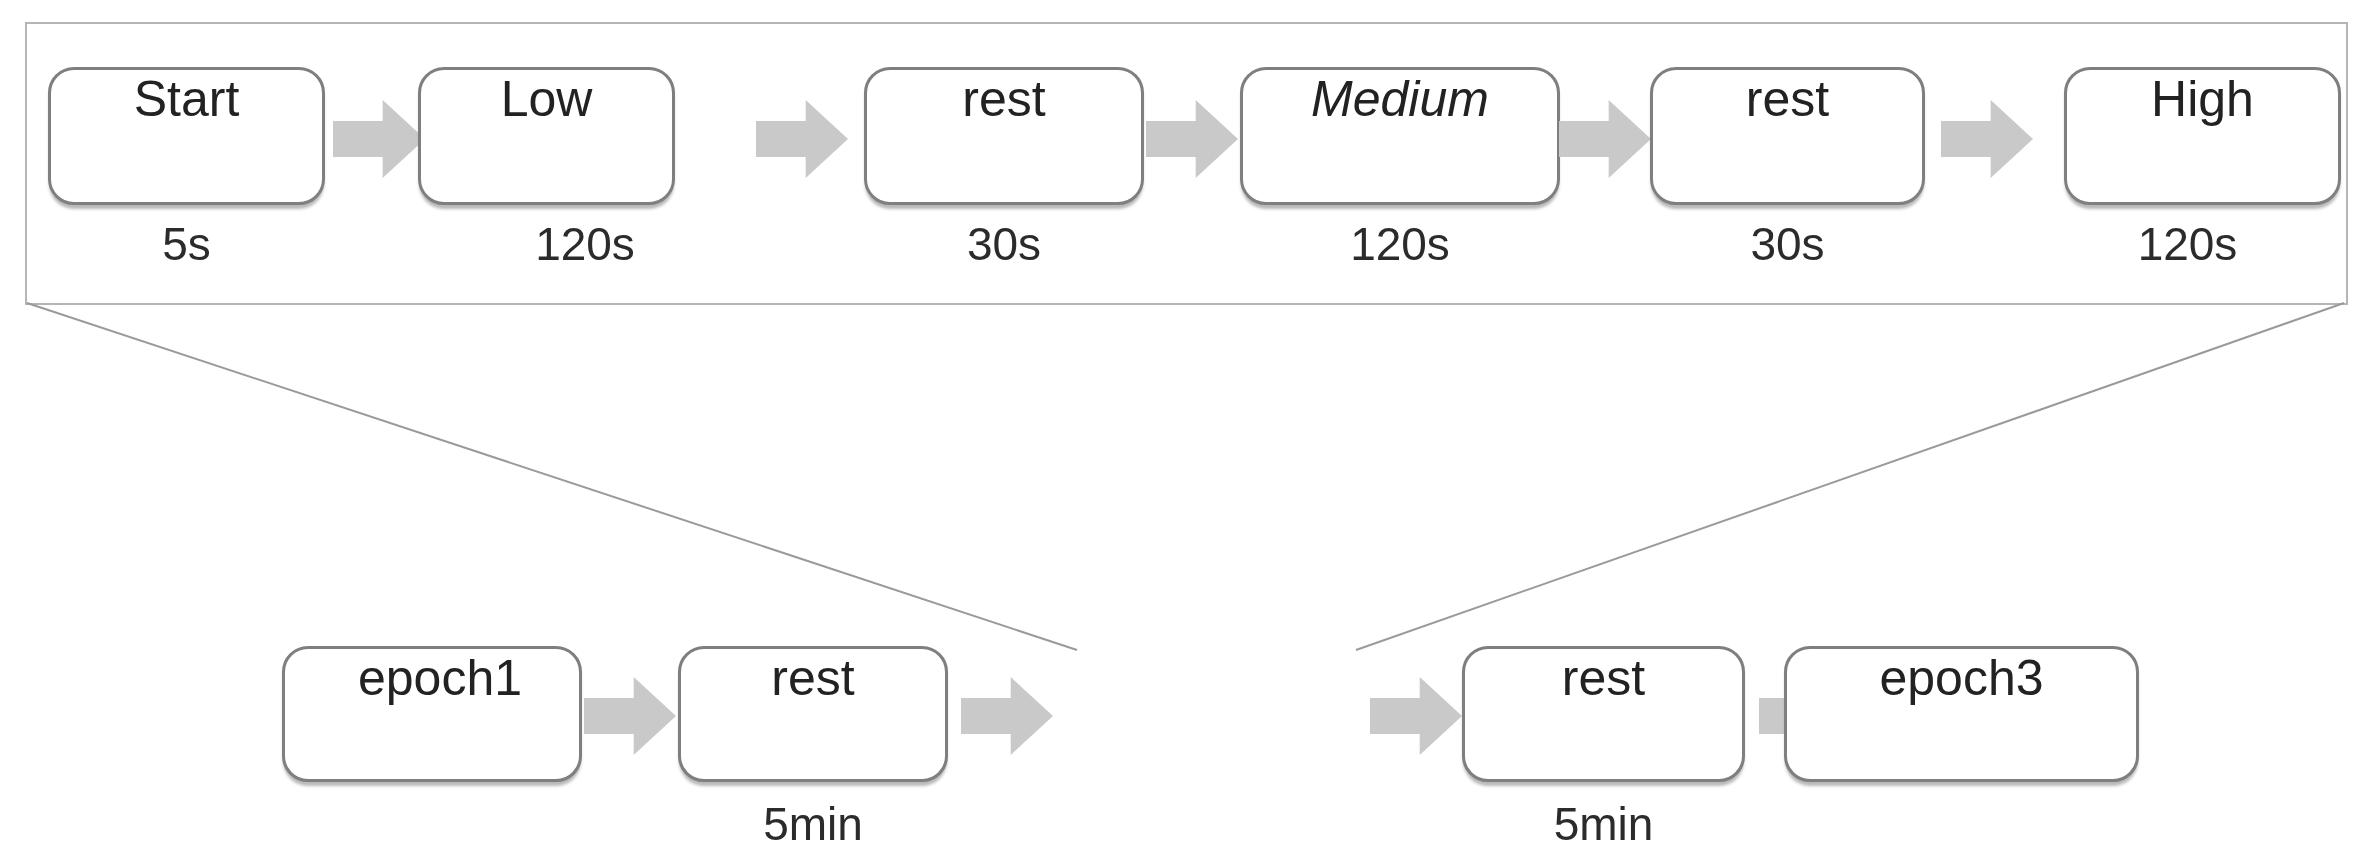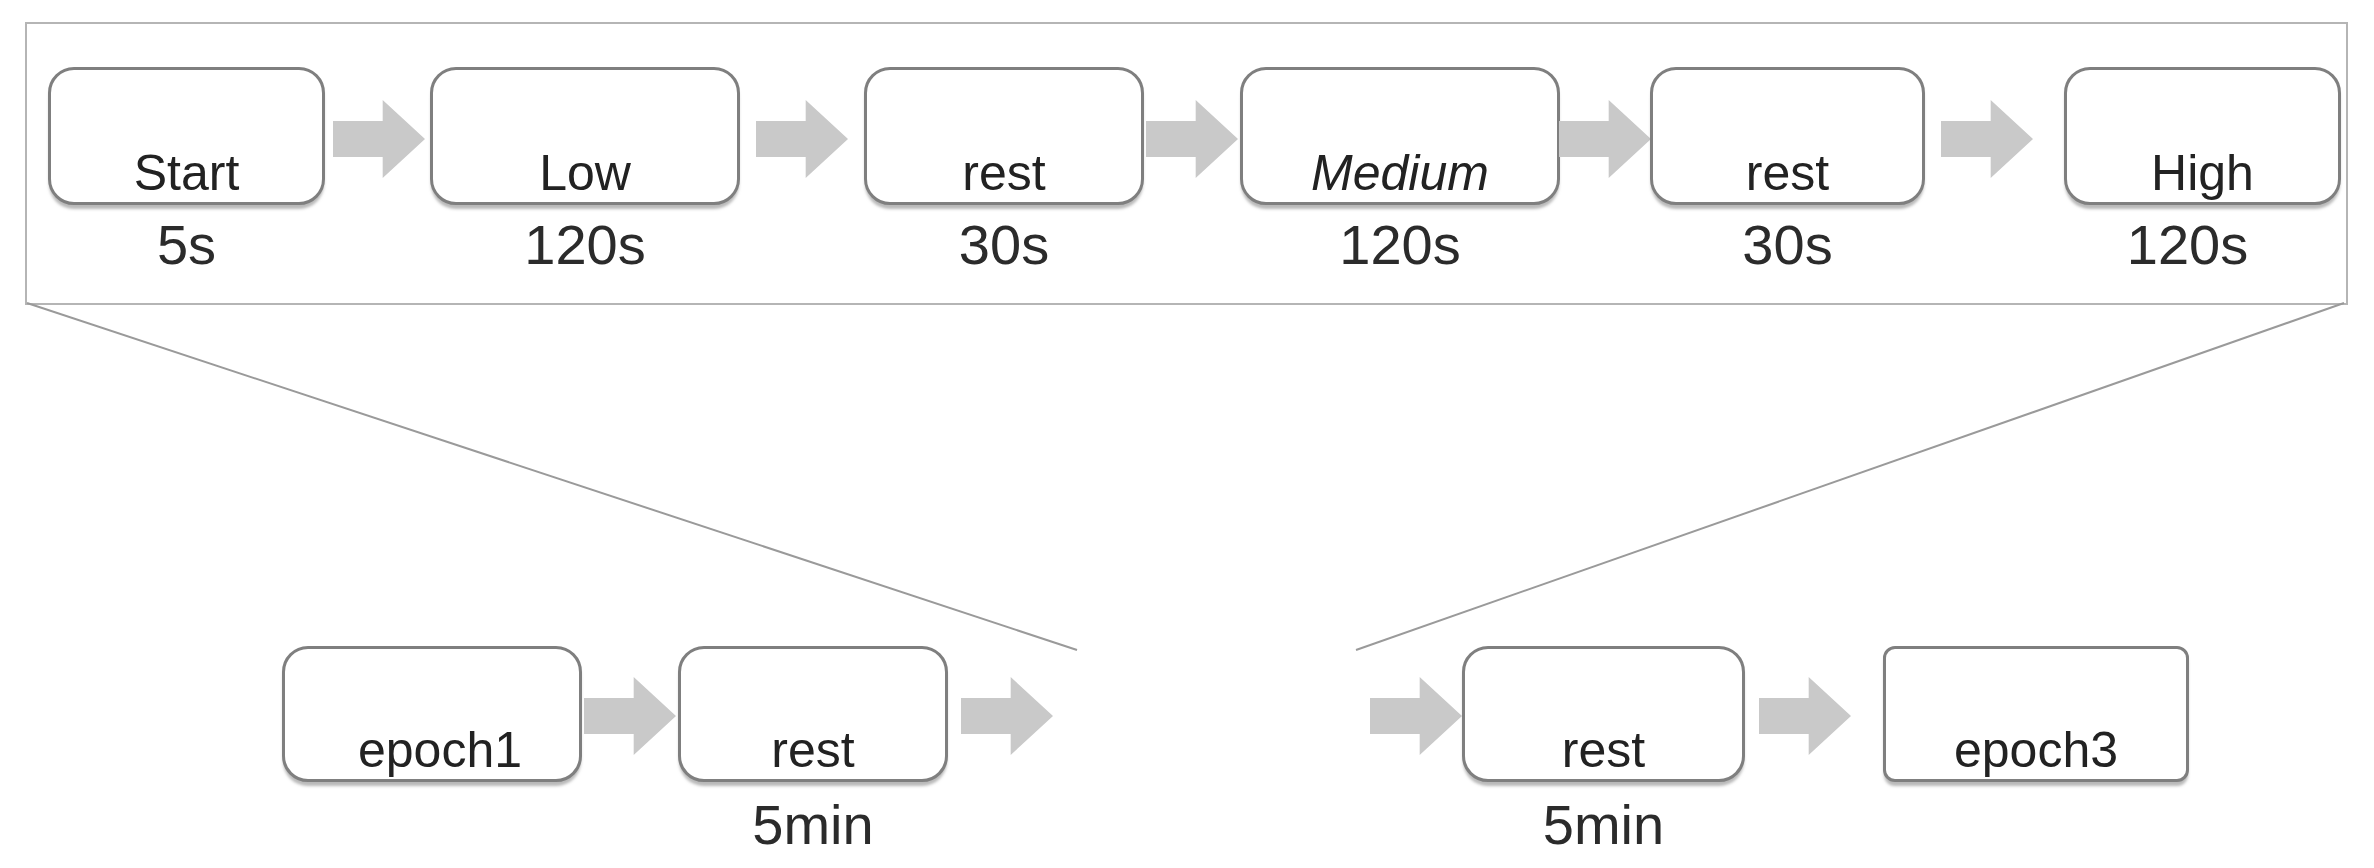--- a/index.html
+++ b/index.html
@@ -15,33 +15,33 @@
     border:2px solid #b5b5b5;
     background:transparent;
   }
   .node{
     position:absolute;
     height:138px;
     background:#ffffff;
     border:3px solid #7f7f7f;
     border-radius:26px;
     box-shadow:0 5px 3px -1px rgba(128,128,128,0.55);
-    display:flex;align-items:flex-end;justify-content:center;
+    display:flex;align-items:flex-start;justify-content:center;
     box-sizing:border-box;
   }
   .node span{
     font-size:50px;
     color:#222222;
     white-space:nowrap;
   }
   .duration{
     position:absolute;
     height:56px;
     display:flex;align-items:center;justify-content:center;
-    font-size:56px;
+    font-size:46px;
     color:#2b2b2b;
   }
   .arrow{
     position:absolute;
     width:92px;height:78px;
     background:#c9c9c9;
     clip-path:polygon(0 27%, 54% 27%, 54% 0, 100% 50%, 54% 100%, 54% 73%, 0 73%);
   }
   svg.connectors{position:absolute;left:0;top:0;}
 </style>
@@ -55,21 +55,21 @@
   <svg class="connectors" width="2374" height="868" viewBox="0 0 2374 868">
     <line x1="27" y1="303" x2="1077" y2="650" stroke="#9a9a9a" stroke-width="2"></line>
     <line x1="2344" y1="303" x2="1356" y2="650" stroke="#9a9a9a" stroke-width="2"></line>
   </svg>
 
   <div class="node" style="left:48px;top:67px;width:277px;">
     <span>Start</span>
   </div>
   <div class="arrow" style="left:333px;top:100px;"></div>
 
-  <div class="node" style="left:430px;top:67px;width:310px;">
+  <div class="node" style="left:418px;top:67px;width:257px;">
     <span>Low</span>
   </div>
   <div class="arrow" style="left:756px;top:100px;"></div>
 
   <div class="node" style="left:864px;top:67px;width:280px;">
     <span>rest</span>
   </div>
   <div class="arrow" style="left:1146px;top:100px;"></div>
 
   <div class="node" style="left:1240px;top:67px;width:320px;font-style:italic;">
@@ -103,20 +103,20 @@
   </div>
   <div class="arrow" style="left:961px;top:677px;"></div>
 
   <div class="arrow" style="left:1370px;top:677px;"></div>
 
   <div class="node" style="left:1462px;top:646px;width:283px;height:136px;">
     <span>rest</span>
   </div>
   <div class="arrow" style="left:1759px;top:677px;"></div>
 
-  <div class="node" style="left:1883px;top:646px;width:306px;height:136px;border-radius:12px;">
+  <div class="node" style="left:1784px;top:646px;width:355px;height:136px;">
     <span>epoch3</span>
   </div>
 
   <div class="duration" style="left:678px;top:796px;width:270px;">5min</div>
   <div class="duration" style="left:1462px;top:796px;width:283px;">5min</div>
 
 </div>
 
 </body></html>

